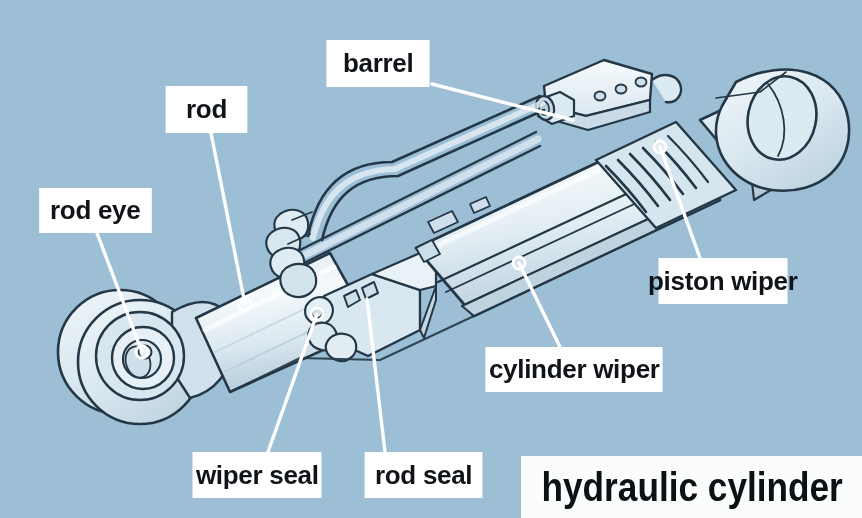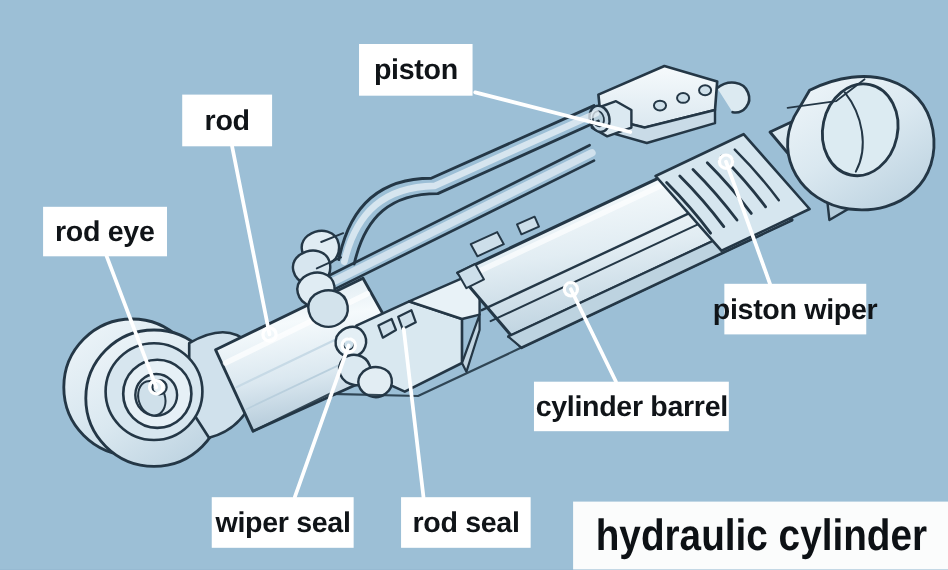--- a/index.html
+++ b/index.html
@@ -241,27 +241,27 @@
   </svg>
 
   <div id="callout-layer">
       <div class="label" style="left: 30px; top: 188px; width: 131px; height: 45px; font-size: 26px;">
         <span>rod eye</span>
       </div>
       <div class="label" style="left: 159px; top: 86px; width: 95px; height: 47px; font-size: 26px;">
         <span>rod</span>
       </div>
       <div class="label" style="left: 318px; top: 40px; width: 120px; height: 47px; font-size: 26px;">
-        <span>piston</span>
+        <span>barrel</span>
       </div>
       <div class="label" style="left: 648px; top: 258px; width: 150px; height: 46px; font-size: 26px;">
         <span>piston wiper</span>
       </div>
       <div class="label" style="left: 471px; top: 347px; width: 206px; height: 45px; font-size: 26px;">
-        <span>cylinder barrel</span>
+        <span>cylinder wiper</span>
       </div>
       <div class="label" style="left: 182px; top: 452px; width: 150px; height: 46px; font-size: 26px;">
         <span>wiper seal</span>
       </div>
       <div class="label" style="left: 355px; top: 452px; width: 137px; height: 46px; font-size: 26px;">
         <span>rod seal</span>
       </div>
     </div>
 
   <div class="title-label" id="title-box" style="left: 521px; top: 456px; width: 341px; height: 62px; font-size: 40px; color: rgb(13, 17, 21); background: rgb(251, 252, 252);">

